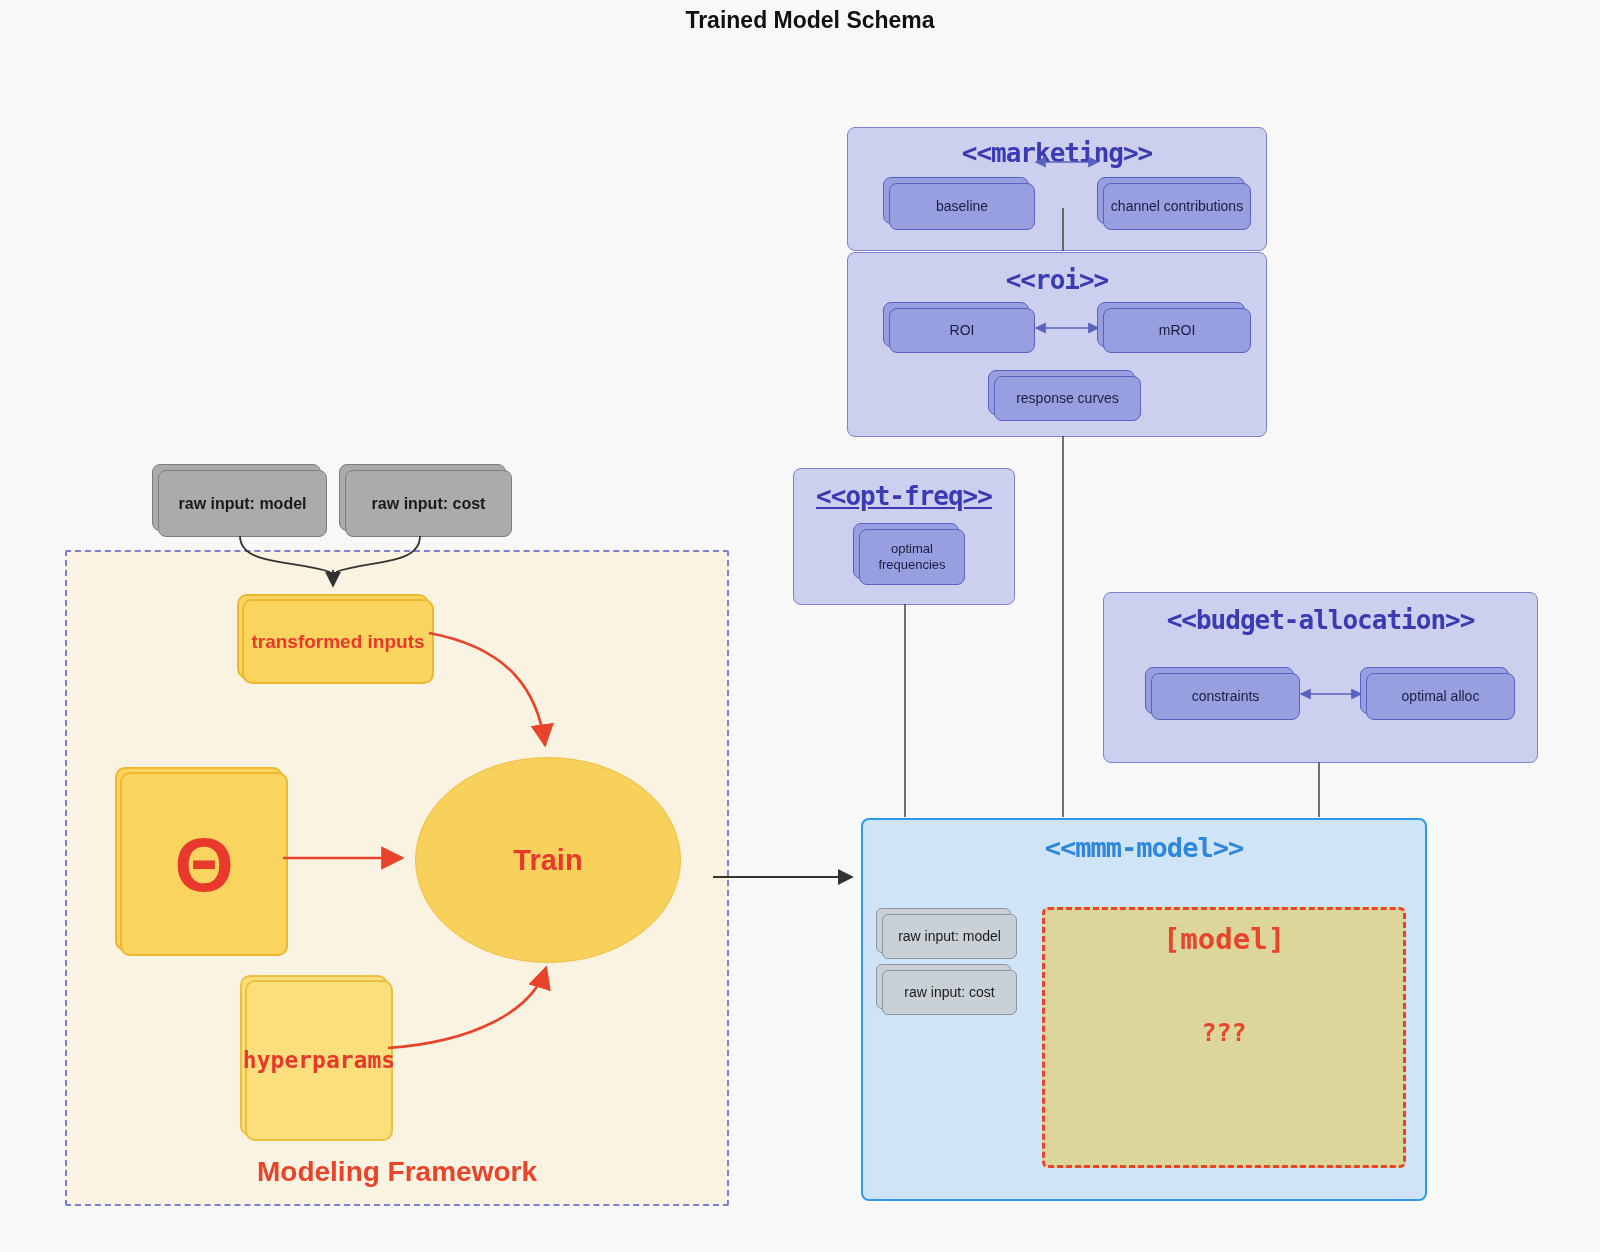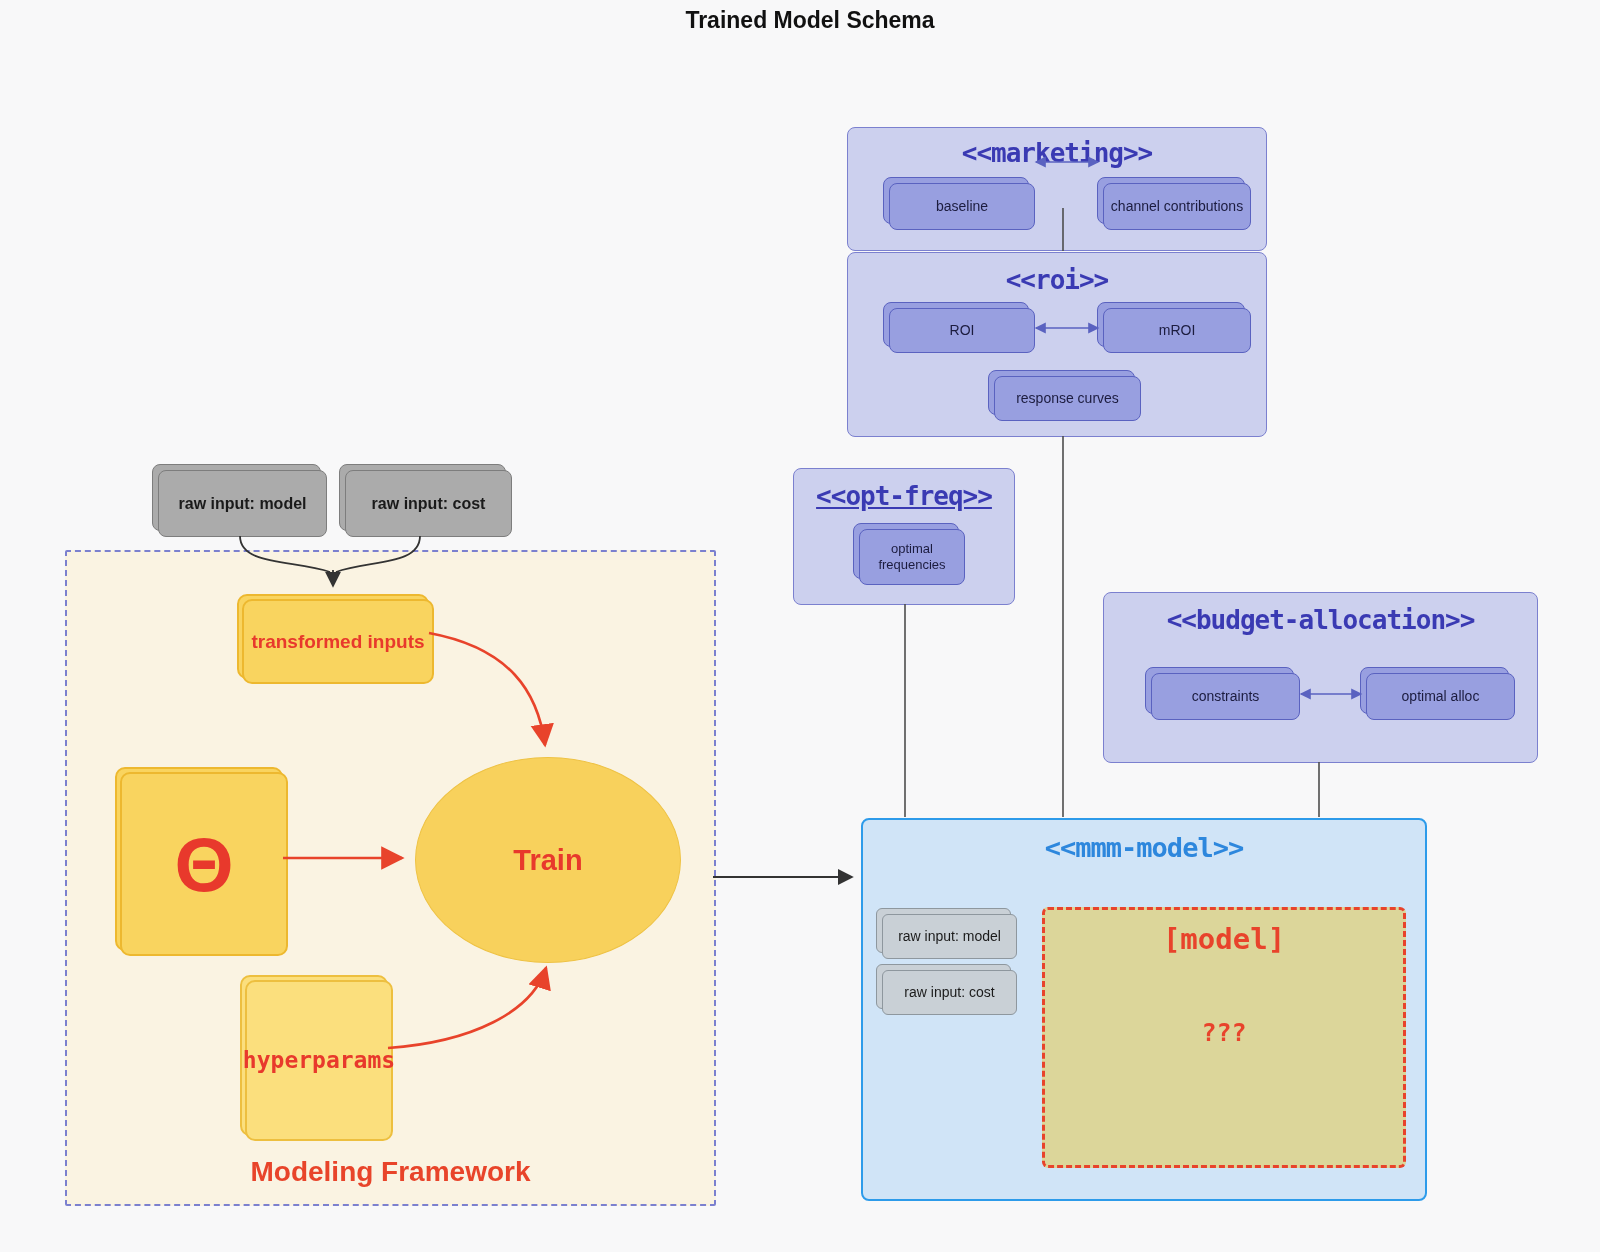--- a/index.html
+++ b/index.html
@@ -9,21 +9,21 @@
     font-family:"Liberation Sans", sans-serif;
   }
   .diagram-title {
     position:absolute; top:7px; left:0; width:1600px; text-align:center;
     font-size:23px; font-weight:bold; color:#111;padding-left:10px;
   }
   
   .group { position:absolute; z-index:2; border-radius:8px; }
   .g-purple { background:#ccd0ee; border:1.5px solid #7b80cf; }
   .g-blue   { background:#d0e4f7; border:2px solid #2d9bea; }
-  .g-cream  { background:#faf3e2; border:2px dashed #7b80cf; border-radius:2px; }
+  .g-cream  { background:#faf3e2; border:2px dashed #7b80cf; border-radius:2px;padding-left:13px; }
   .g-title {
     position:absolute; left:0; width:100%; text-align:center;
     font-family:"DejaVu Sans Mono","Liberation Mono",monospace;
     font-weight:bold; color:#3a3ab3; letter-spacing:-1px;
   }
   .g-title.blue { color:#2d87dd; }
   
   .node {
     position:absolute; display:flex; align-items:center; justify-content:center;
     text-align:center; border-radius:8px; font-size:14px; color:#1c1c3f;

